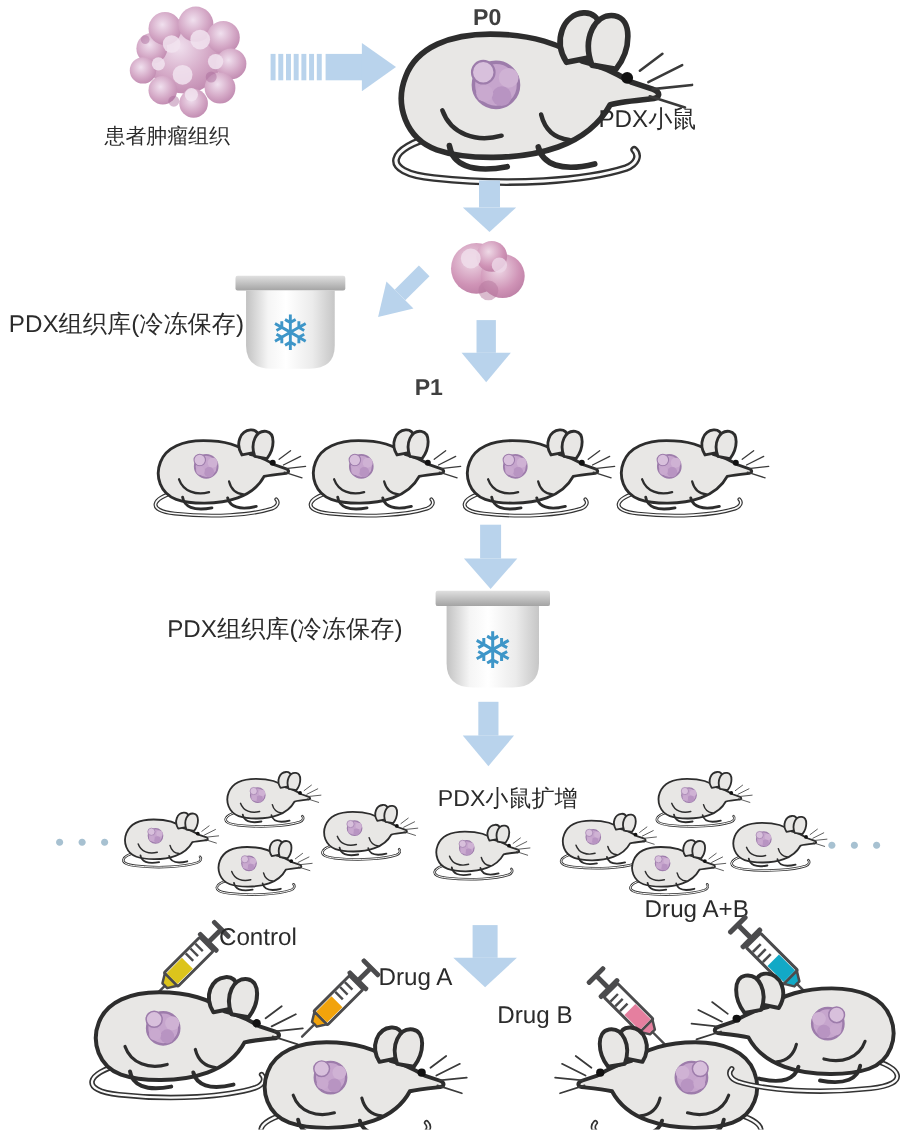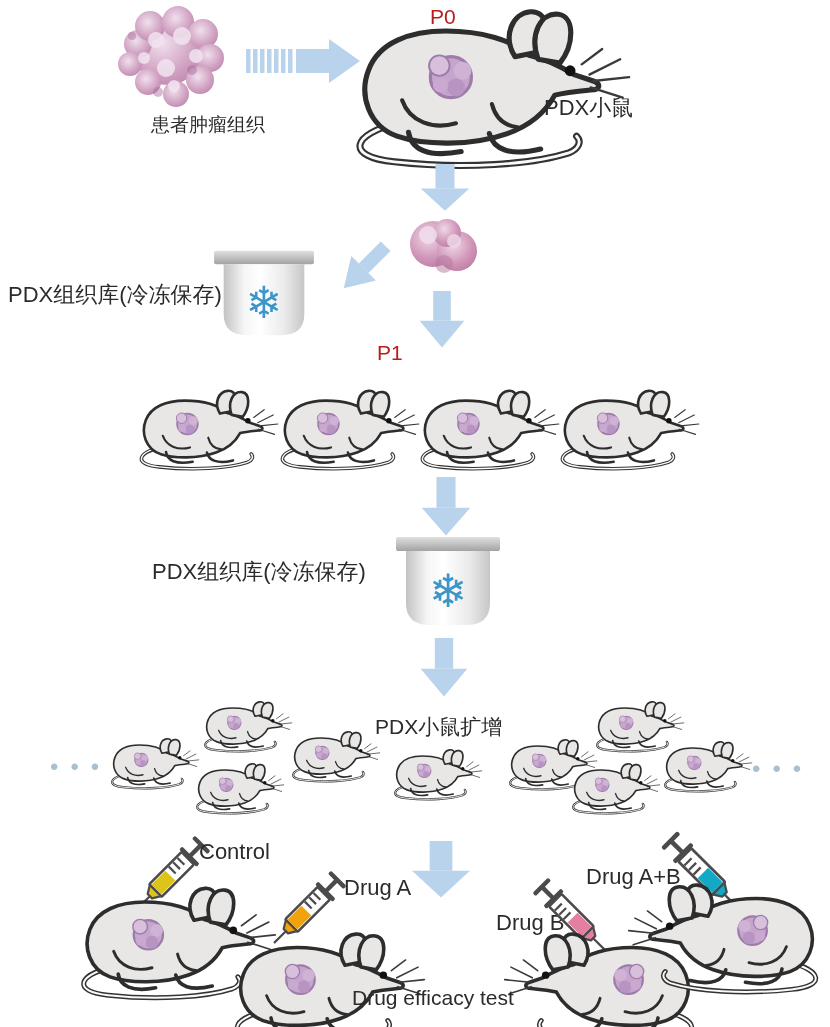--- a/index.html
+++ b/index.html
@@ -1,20 +1,20 @@
 <!DOCTYPE html>
 <html><head>
 <meta charset="utf-8">
 <style>
   html,body{margin:0;padding:0;background:#fff;}
   .canvas{position:relative;width:830px;height:1027px;background:#fff;overflow:hidden;
           font-family:"Liberation Sans","DejaVu Sans",sans-serif;color:#2b2b2b;}
   .abs{position:absolute;}
   .lbl{position:absolute;white-space:nowrap;font-size:22px;color:#2b2b2b;line-height:1.2;}
-  .lbl.bold{font-weight:normal;font-size:21px;color:#b91c1c;}
+  .lbl.bold{font-weight:bold;font-size:21px;color:#404040;}
   .dots{position:absolute;font-size:24px;letter-spacing:12px;color:#a7c1d1;line-height:1;}
   svg{display:block;overflow:visible;}
   .ar{position:absolute;}
 </style>
 </head>
 <body style="--arrow: #b9d3ec; --snow: #3e96c8;">
 
 <div class="canvas">
 
   <svg width="0" height="0">
@@ -117,21 +117,21 @@
           <circle cx="36" cy="52" r="6"></circle>
           <circle cx="66" cy="80" r="6"></circle>
       </g>
       <g fill="#a96b9b" opacity="0.45">
         <circle cx="84" cy="64" r="5"></circle>
           <circle cx="50" cy="86" r="5"></circle>
           <circle cx="24" cy="30" r="4"></circle>
       </g>
     </g>
   </svg>
-  <div class="lbl" style="left:95px;top:114px;width:170px;text-align:right;font-size:19px">患者肿瘤组织</div>
+  <div class="lbl" style="left:95px;top:114px;width:170px;text-align:left;font-size:19px">患者肿瘤组织</div>
 
   <svg class="ar" style="left:243px;top:36px" width="117" height="50" viewBox="0 0 117 50" preserveAspectRatio="none">
     <g fill="var(--arrow,#b9d3ec)">
       <rect x="3" y="13" width="4.5" height="24"></rect>
         <rect x="10" y="13" width="4.5" height="24"></rect>
       <rect x="17" y="13" width="4.5" height="24"></rect>
         <rect x="24" y="13" width="4.5" height="24"></rect>
       <rect x="31" y="13" width="4.5" height="24"></rect>
         <rect x="38" y="13" width="4.5" height="24"></rect>
       <rect x="45" y="13" width="4.5" height="24"></rect>
@@ -224,21 +224,21 @@
   <svg class="abs" style="left:590px;top:698px" width="95" height="58" viewBox="0 0 230 140">
       <use href="#mouse-art"></use>
     </svg>
   <svg class="abs" style="left:566px;top:760px" width="95" height="58" viewBox="0 0 230 140">
       <use href="#mouse-art"></use>
     </svg>
   <svg class="abs" style="left:658px;top:738px" width="95" height="58" viewBox="0 0 230 140">
       <use href="#mouse-art"></use>
     </svg>
 
-  <div class="lbl" style="left:375px;top:714px;font-size:21px">PDX小鼠扩增</div>
+  <div class="lbl" style="left:398px;top:714px;font-size:21px">PDX小鼠扩增</div>
   <div class="dots" style="left:752px;top:757px">•••</div>
 
   <svg class="ar" style="left:410px;top:841px" width="62" height="58" viewBox="0 0 60 80" preserveAspectRatio="none">
       <use href="#arrow-art"></use>
     </svg>
 
   <svg class="abs" style="left: 111px; top: 825px; --fluid: #dcc41c;" width="110" height="110" viewBox="0 0 250 250">
     <g transform="rotate(45 125 125)">
         <use href="#syringe-art" x="70" y="5"></use>
       </g>
@@ -251,39 +251,38 @@
   <svg class="abs" style="left: 247px; top: 860px; --fluid: #f2a30b;" width="110" height="110" viewBox="0 0 250 250">
     <g transform="rotate(45 125 125)">
         <use href="#syringe-art" x="70" y="5"></use>
       </g>
   </svg>
   <div class="lbl" style="left:344px;top:875px">Drug A</div>
   <svg class="abs" style="left:222px;top:926px" width="205" height="125" viewBox="0 0 230 140">
       <use href="#mouse-art"></use>
     </svg>
 
-  <div class="lbl" style="left:496px;top:910px">Drug B</div>
+  <div class="lbl" style="left:452px;top:910px">Drug B</div>
   <svg class="abs" style="left: 522px; top: 867px; --fluid: #e57f9f;" width="110" height="110" viewBox="0 0 250 250">
     <g transform="rotate(-45 125 125)">
         <use href="#syringe-art" x="70" y="5"></use>
       </g>
   </svg>
   <svg class="abs" style="left:502px;top:926px" width="205" height="125" viewBox="0 0 230 140">
     <g transform="translate(230,0) scale(-1,1)">
         <use href="#mouse-art"></use>
       </g>
   </svg>
 
-  <div class="lbl" style="left:586px;top:864px">Drug A+B</div>
+  <div class="lbl" style="left:586px;top:814px">Drug A+B</div>
   <svg class="abs" style="left: 650px; top: 820px; --fluid: #12a9c6;" width="115" height="115" viewBox="0 0 250 250">
     <g transform="rotate(-45 125 125)">
         <use href="#syringe-art" x="70" y="5"></use>
       </g>
   </svg>
   <svg class="abs" style="left:626px;top:877px" width="205" height="125" viewBox="0 0 230 140">
     <g transform="translate(230,0) scale(-1,1)">
         <use href="#mouse-art"></use>
       </g>
   </svg>
 
-  <div class="lbl" style="left:352px;top:985px;font-size:21px">Drug efficacy test</div>
 
 </div>
 
 </body></html>

